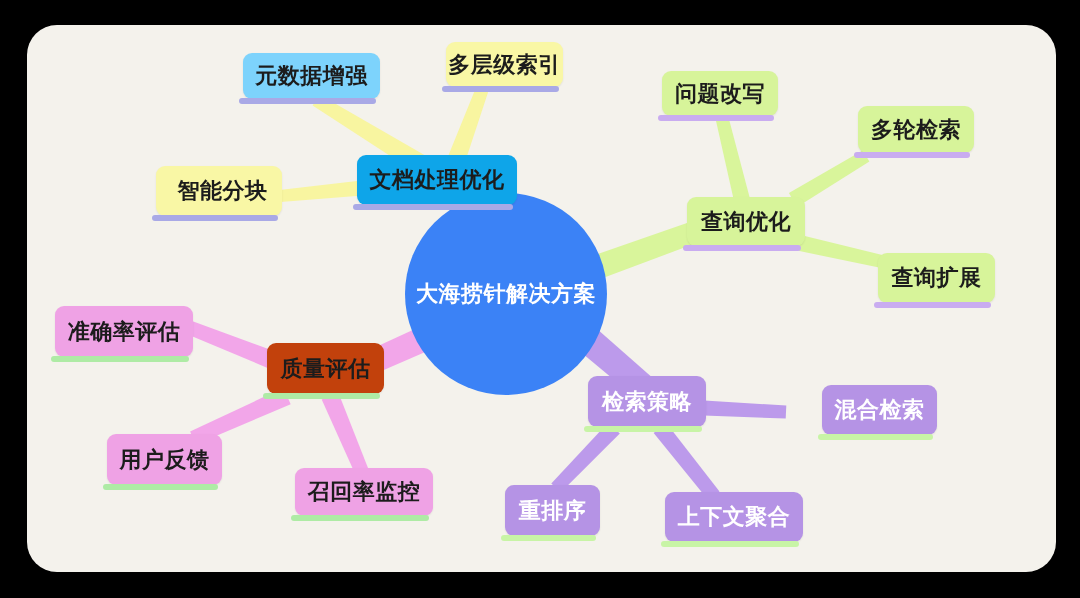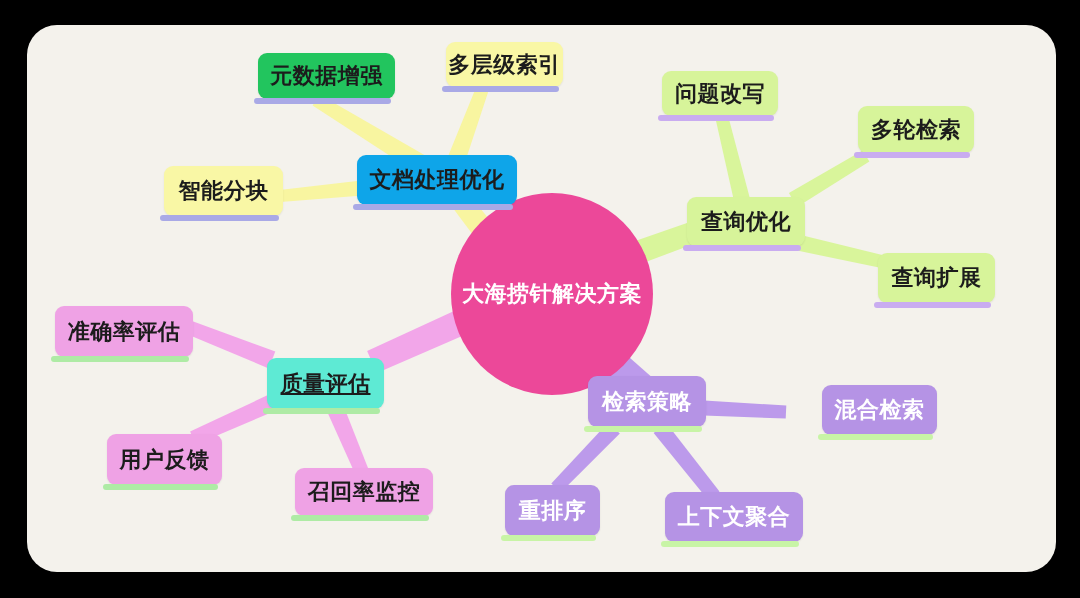--- a/index.html
+++ b/index.html
@@ -83,58 +83,58 @@
     <polygon points="525.3,278.2 367.1,351.0 376.9,373.0 536.7,303.8" fill="#F2A6E9"></polygon>
     <polygon points="275.3,351.6 190.6,320.5 185.4,333.5 268.7,368.4" fill="#F2A6E9"></polygon>
     <polygon points="283.3,387.8 190.1,431.6 195.9,444.4 290.7,404.2" fill="#F2A6E9"></polygon>
     <polygon points="321.7,399.5 355.5,474.7 368.5,469.3 338.3,392.5" fill="#F2A6E9"></polygon>
     <polygon points="521.2,302.4 633.5,395.9 650.5,376.1 540.8,279.6" fill="#BC9AEB"></polygon>
     <polygon points="703.6,415.5 785.7,418.5 786.3,405.5 704.4,400.5" fill="#BC9AEB"></polygon>
     <polygon points="608.2,422.4 551.3,483.5 560.7,492.5 619.8,433.6" fill="#BC9AEB"></polygon>
     <polygon points="653.7,433.0 708.5,500.4 719.5,491.6 666.3,423.0" fill="#BC9AEB"></polygon>
   </svg>
 
-<div class="root-node" style="left: 451px; top: 193px; width: 202px; height: 202px; background: #ec4899; color: rgb(255, 255, 255);">
+<div class="root-node" style="left: 405px; top: 193px; width: 202px; height: 202px; background: #3b82f6; color: rgb(255, 255, 255);">
   <span>大海捞针解决方案</span>
 </div>
 
 <div id="nodes">
     <div class="node" style="left: 357px; top: 155px; width: 160px; height: 50px; background: #0ea5e9; color: rgb(28, 28, 28);">
       <span>文档处理优化</span>
       <div class="bar" style="background: rgb(169, 169, 230);"></div>
     </div>
-    <div class="node" style="left: 258px; top: 53px; width: 137px; height: 46px; background: #22c55e; color: rgb(28, 28, 28); justify-content: center;">
+    <div class="node" style="left: 243px; top: 53px; width: 137px; height: 46px; background: #7dd3fc; color: rgb(28, 28, 28); justify-content: center;">
       <span>元数据增强</span>
       <div class="bar" style="background: rgb(169, 169, 230);"></div>
     </div>
     <div class="node" style="left: 446px; top: 42px; width: 117px; height: 45px; background: rgb(249, 247, 165); color: rgb(28, 28, 28);">
       <span>多层级索引</span>
       <div class="bar" style="background: rgb(169, 169, 230);"></div>
     </div>
-    <div class="node" style="left: 164px; top: 166px; width: 119px; height: 50px; background: rgb(249, 247, 165); color: rgb(28, 28, 28);">
+    <div class="node" style="left: 156px; top: 166px; width: 119px; height: 50px; background: rgb(249, 247, 165); color: rgb(28, 28, 28); padding-left: 7px;">
       <span>智能分块</span>
       <div class="bar" style="background: rgb(169, 169, 230);"></div>
     </div>
     <div class="node" style="left: 687px; top: 197px; width: 118px; height: 49px; background: rgb(215, 244, 154); color: rgb(28, 28, 28);">
       <span>查询优化</span>
       <div class="bar" style="background: rgb(201, 172, 240);"></div>
     </div>
     <div class="node" style="left: 662px; top: 71px; width: 116px; height: 45px; background: rgb(215, 244, 154); color: rgb(28, 28, 28); justify-content: center;">
       <span>问题改写</span>
       <div class="bar" style="background: rgb(201, 172, 240);"></div>
     </div>
     <div class="node" style="left: 858px; top: 106px; width: 116px; height: 47px; background: rgb(215, 244, 154); color: rgb(28, 28, 28);">
       <span>多轮检索</span>
       <div class="bar" style="background: rgb(201, 172, 240);"></div>
     </div>
     <div class="node" style="left: 878px; top: 253px; width: 117px; height: 50px; background: rgb(215, 244, 154); color: rgb(28, 28, 28);">
       <span>查询扩展</span>
       <div class="bar" style="background: rgb(201, 172, 240);"></div>
     </div>
-    <div class="node" style="left: 267px; top: 358px; width: 117px; height: 51px; background: #5eead4; color: rgb(28, 28, 28); text-decoration: underline;">
+    <div class="node" style="left: 267px; top: 343px; width: 117px; height: 51px; background: #c2410c; color: rgb(28, 28, 28);">
       <span>质量评估</span>
       <div class="bar" style="background: rgb(174, 235, 165);"></div>
     </div>
     <div class="node" style="left: 55px; top: 306px; width: 138px; height: 51px; background: rgb(239, 162, 229); color: rgb(28, 28, 28);">
       <span>准确率评估</span>
       <div class="bar" style="background: rgb(174, 235, 165);"></div>
     </div>
     <div class="node" style="left: 107px; top: 434px; width: 115px; height: 51px; background: rgb(239, 162, 229); color: rgb(28, 28, 28);">
       <span>用户反馈</span>
       <div class="bar" style="background: rgb(174, 235, 165);"></div>

